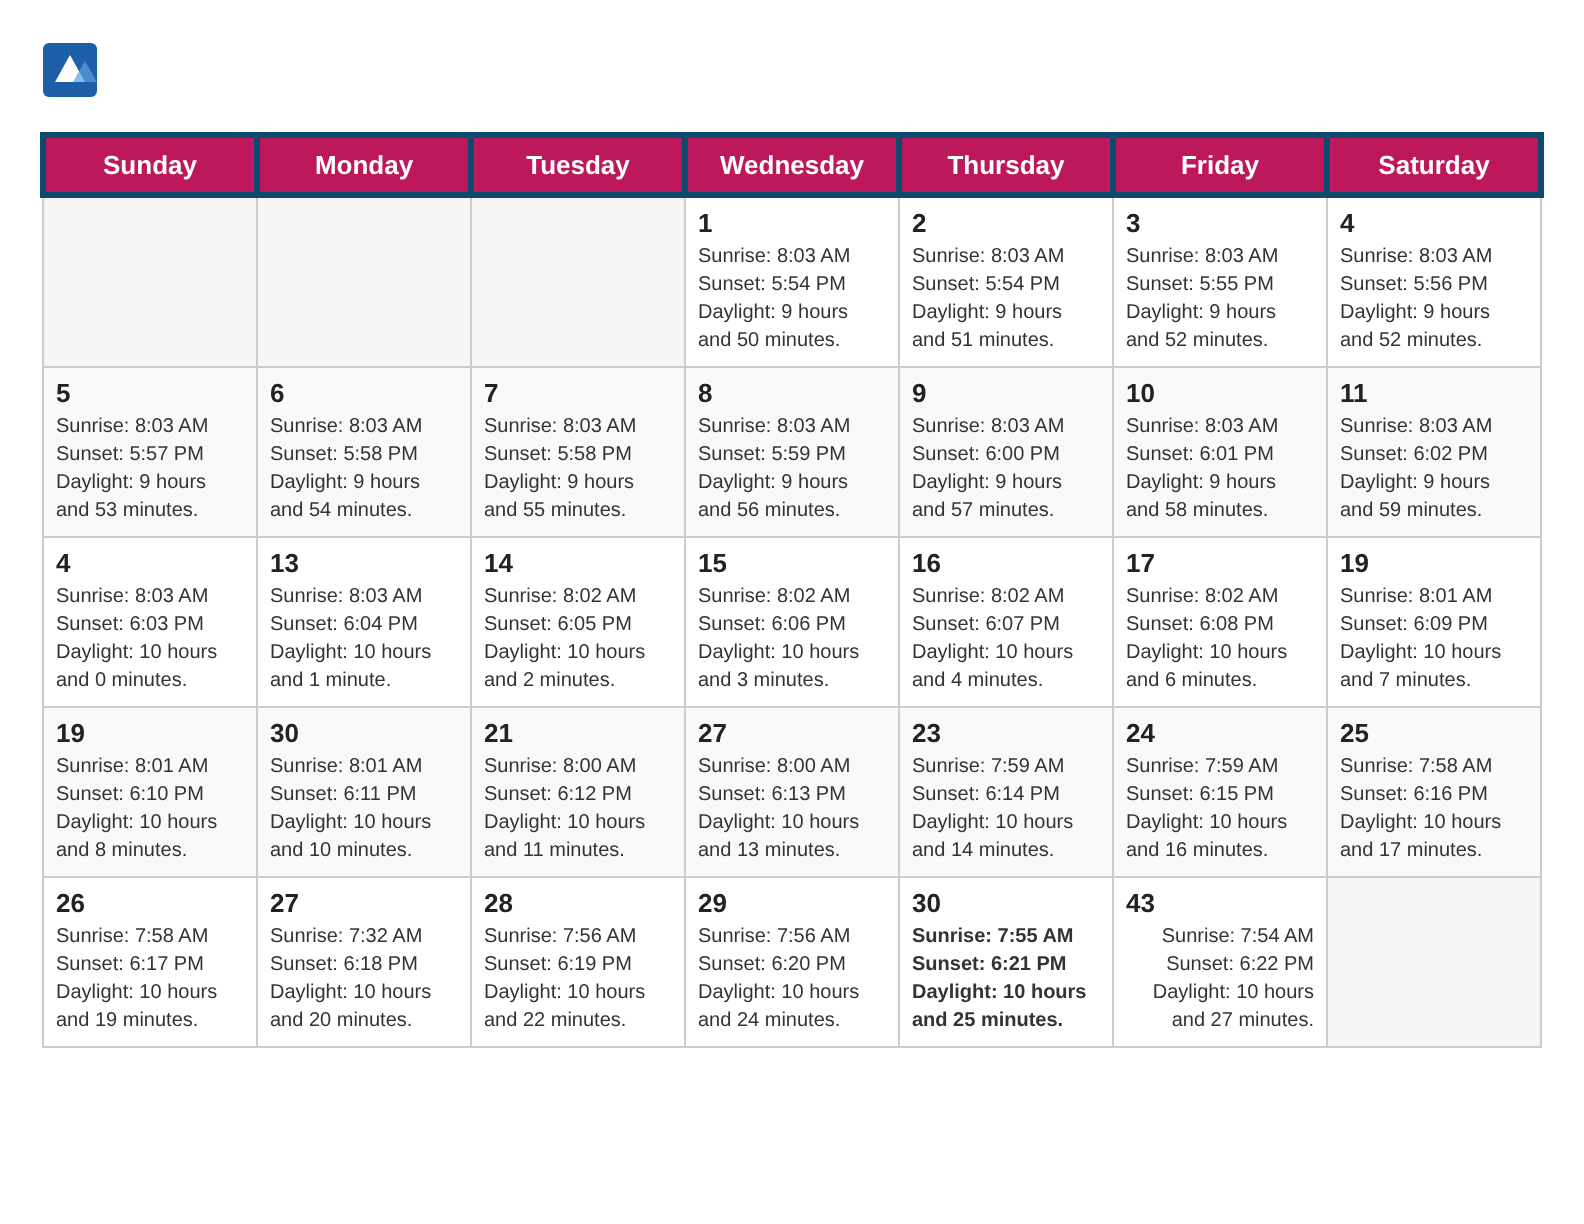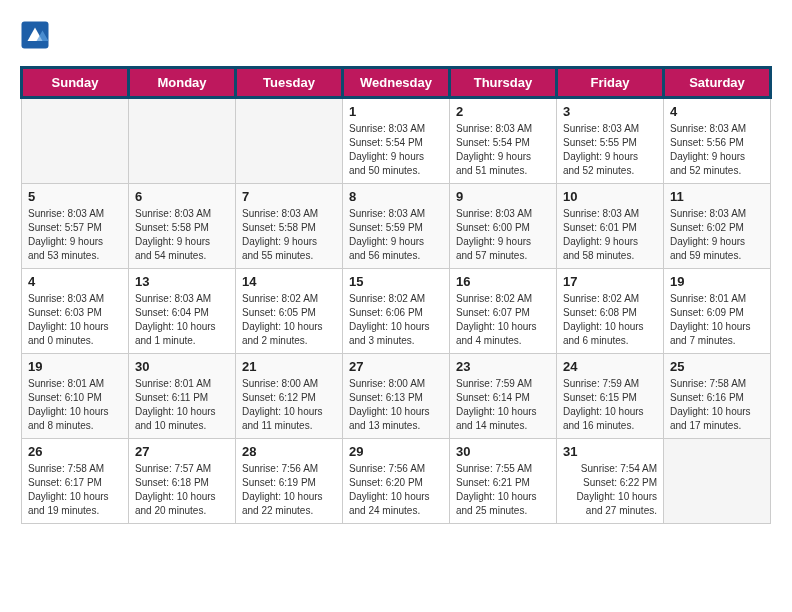--- a/index.html
+++ b/index.html
@@ -306,48 +306,48 @@
       <tr>
         <td>
           <div class="day-number">26</div>
           <div class="day-info" style="white-space: pre-line;">Sunrise: 7:58 AM
 Sunset: 6:17 PM
 Daylight: 10 hours
 and 19 minutes.</div>
         </td>
         <td>
           <div class="day-number">27</div>
-          <div class="day-info" style="white-space: pre-line;">Sunrise: 7:57 AM
+          <div class="day-info" style="white-space: pre-line;">Sunrise: 7:32 AM
 Sunset: 6:18 PM
 Daylight: 10 hours
 and 20 minutes.</div>
         </td>
         <td>
           <div class="day-number">28</div>
           <div class="day-info" style="white-space: pre-line;">Sunrise: 7:56 AM
 Sunset: 6:19 PM
 Daylight: 10 hours
 and 22 minutes.</div>
         </td>
         <td>
           <div class="day-number">29</div>
           <div class="day-info" style="white-space: pre-line;">Sunrise: 7:56 AM
 Sunset: 6:20 PM
 Daylight: 10 hours
 and 24 minutes.</div>
         </td>
         <td>
           <div class="day-number">30</div>
-          <div class="day-info" style="white-space: pre-line;">Sunrise: 7:55 AM
+          <div class="day-info" style="white-space: pre-line; font-weight: bold;">Sunrise: 7:55 AM
 Sunset: 6:21 PM
 Daylight: 10 hours
 and 25 minutes.</div>
         </td>
         <td>
-          <div class="day-number">31</div>
+          <div class="day-number">43</div>
           <div class="day-info" style="white-space: pre-line; text-align: right;">Sunrise: 7:54 AM
 Sunset: 6:22 PM
 Daylight: 10 hours
 and 27 minutes.</div>
         </td>
         <td class="empty-cell"></td>
       </tr>
     </tbody>
 </table>
 

